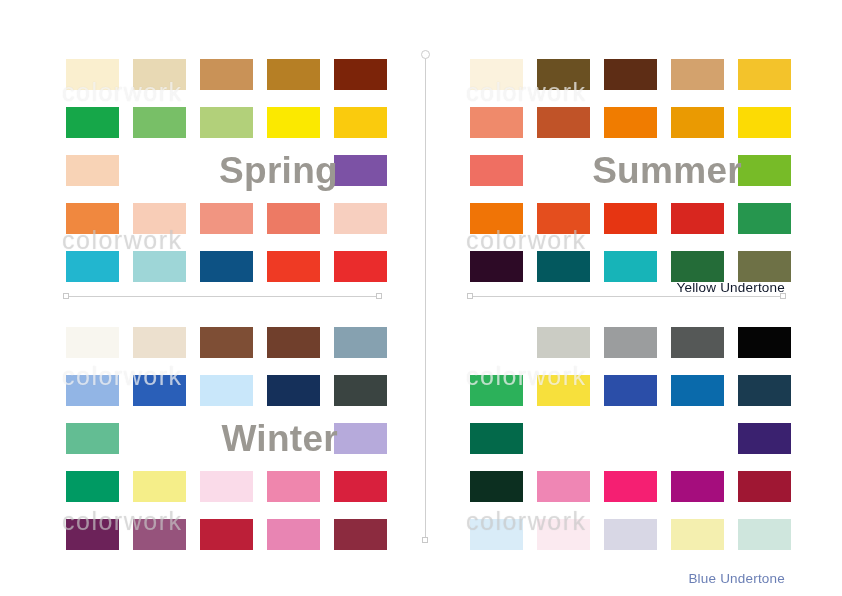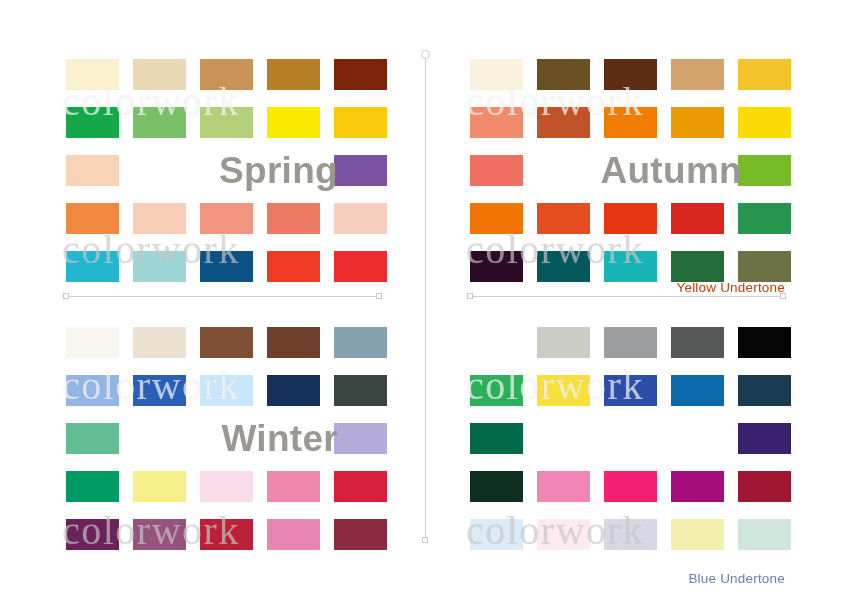--- a/index.html
+++ b/index.html
@@ -72,28 +72,27 @@
     font-size: 37px;
     font-weight: bold;
     color: #9b9892;
     letter-spacing: 0.3px;
     white-space: nowrap;
   }
 
   
   .watermark {
     position: absolute;
-    font-size: 40px;
+    font-size: 25px;
     font-weight: normal;
     letter-spacing: 1.5px;
     color: rgba(255,255,255,0.55);
     white-space: nowrap;
     pointer-events: none;
     text-shadow: 0 0 1px rgba(170,170,170,0.30);
-    font-family: Liberation Serif, serif;
   }
   .wm-dark {
     color: rgba(255,255,255,0.62);
   }
   .wm-light {
     color: rgba(205,205,205,0.55);
   }
 
   
   .h-divider {
@@ -224,21 +223,21 @@
       <div class="swatch c3" style="background-color: rgb(216, 38, 31);"></div>
       <div class="swatch c4" style="background-color: rgb(38, 150, 78);"></div>
     </div>
     <div class="row row-4">
       <div class="swatch c0" style="background-color: rgb(45, 10, 38);"></div>
       <div class="swatch c1" style="background-color: rgb(3, 88, 94);"></div>
       <div class="swatch c2" style="background-color: rgb(23, 180, 184);"></div>
       <div class="swatch c3" style="background-color: rgb(36, 108, 56);"></div>
       <div class="swatch c4" style="background-color: rgb(110, 113, 70);"></div>
     </div>
-    <div class="season-title" style="color: rgb(155, 152, 146);">Autumn</div>
+    <div class="season-title" style="color: rgb(155, 152, 146);">Summer</div>
   </div>
 
   <div class="quadrant q-summer">
     <div class="row row-0">
       <div class="swatch c0" style="background-color: rgb(248, 246, 239);"></div>
       <div class="swatch c1" style="background-color: rgb(236, 224, 206);"></div>
       <div class="swatch c2" style="background-color: rgb(126, 78, 53);"></div>
       <div class="swatch c3" style="background-color: rgb(112, 63, 44);"></div>
       <div class="swatch c4" style="background-color: rgb(134, 161, 176);"></div>
     </div>
@@ -318,16 +317,16 @@
   <div class="h-divider hd-right" style="background: rgb(207, 207, 207);"></div>
   <div class="v-divider" style="background: rgb(207, 207, 207);"></div>
 
   <div class="handle-sq hs-l1"></div>
   <div class="handle-sq hs-r1"></div>
   <div class="handle-sq hs-l2"></div>
   <div class="handle-sq hs-r2"></div>
   <div class="handle-sq hs-vb"></div>
   <div class="handle-circ"></div>
 
-  <div class="undertone ut-yellow" style="color: #c2410c;">Yellow Undertone</div>
+  <div class="undertone ut-yellow" style="color: #0f172a;">Yellow Undertone</div>
   <div class="undertone ut-blue" style="color: rgb(107, 127, 181);">Blue Undertone</div>
 
 </div>
 
 </body></html>

